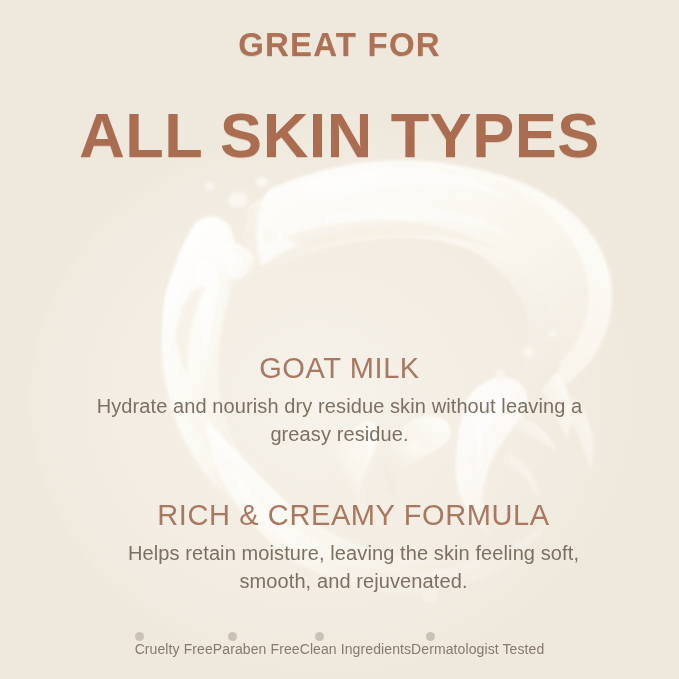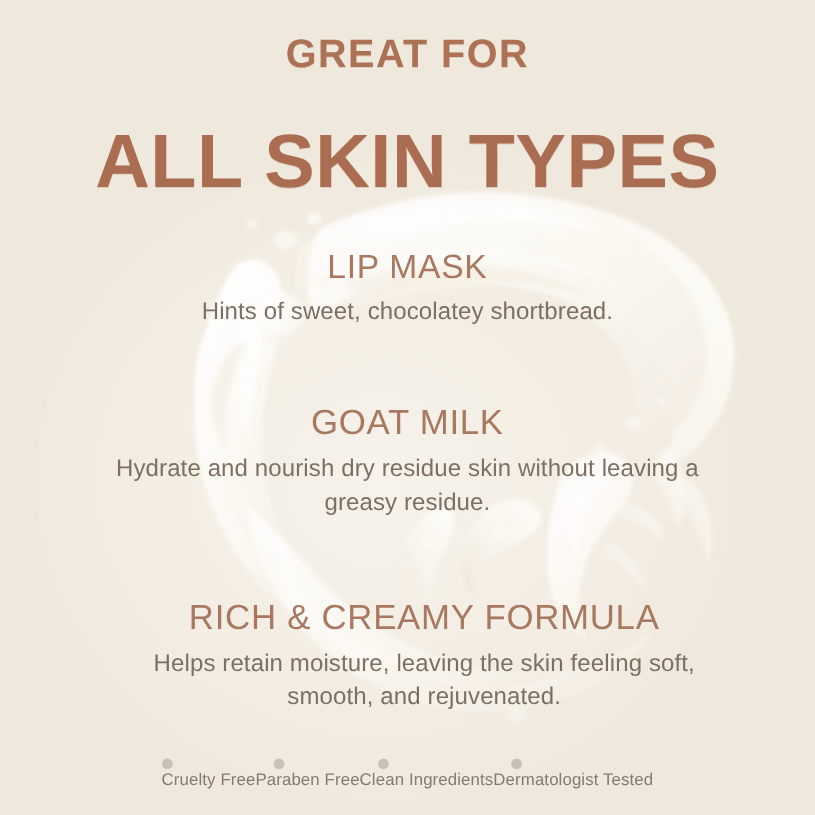--- a/index.html
+++ b/index.html
@@ -93,21 +93,21 @@
     margin: 0 auto;
     letter-spacing: 0.1px;
   }
 
   
   #sec-lip           { top: 208px; }
   #sec-lip .section-title { font-size: 28px; }
   #sec-lip .section-body  { font-size: 20px; width: 560px; }
 
   #sec-goat          { top: 338px; }
-  #sec-goat .section-title { font-size: 29px; }
+  #sec-goat .section-title { font-size: 29px; margin-top: 15px; }
   #sec-goat .section-body  { font-size: 20px; width: 520px; }
 
   #sec-rich          { top: 500px; padding-left: 14px; }
   #sec-rich .section-title { font-size: 29px; }
   #sec-rich .section-body  { font-size: 20px; width: 520px; }
 
   
   #badges {
     position: absolute;
     left: 0;
@@ -290,24 +290,20 @@
     <ellipse cx="430" cy="596" rx="9" ry="6" fill="#fbf8f1" opacity="0.45" filter="url(#soften)"></ellipse>
     <ellipse cx="182" cy="258" rx="4" ry="3" fill="#fdfbf6" opacity="0.5" filter="url(#soften)"></ellipse>
   </svg>
 
   <div id="content">
 
     <div class="hdr-block" id="headline-top">GREAT FOR</div>
 
     <div class="hdr-block" id="headline-main">ALL SKIN TYPES</div>
 
-    <div class="section" id="sec-lip">
-      <div class="section-title">LIP MASK</div>
-      <div class="section-body">Hints of sweet, chocolatey shortbread.</div>
-    </div>
 
     <div class="section" id="sec-goat">
       <div class="section-title">GOAT MILK</div>
       <div class="section-body">Hydrate and nourish dry residue skin without leaving a greasy residue.</div>
     </div>
 
     <div class="section" id="sec-rich">
       <div class="section-title">RICH &amp; CREAMY FORMULA</div>
       <div class="section-body">Helps retain moisture, leaving the skin feeling soft, smooth, and rejuvenated.</div>
     </div>

